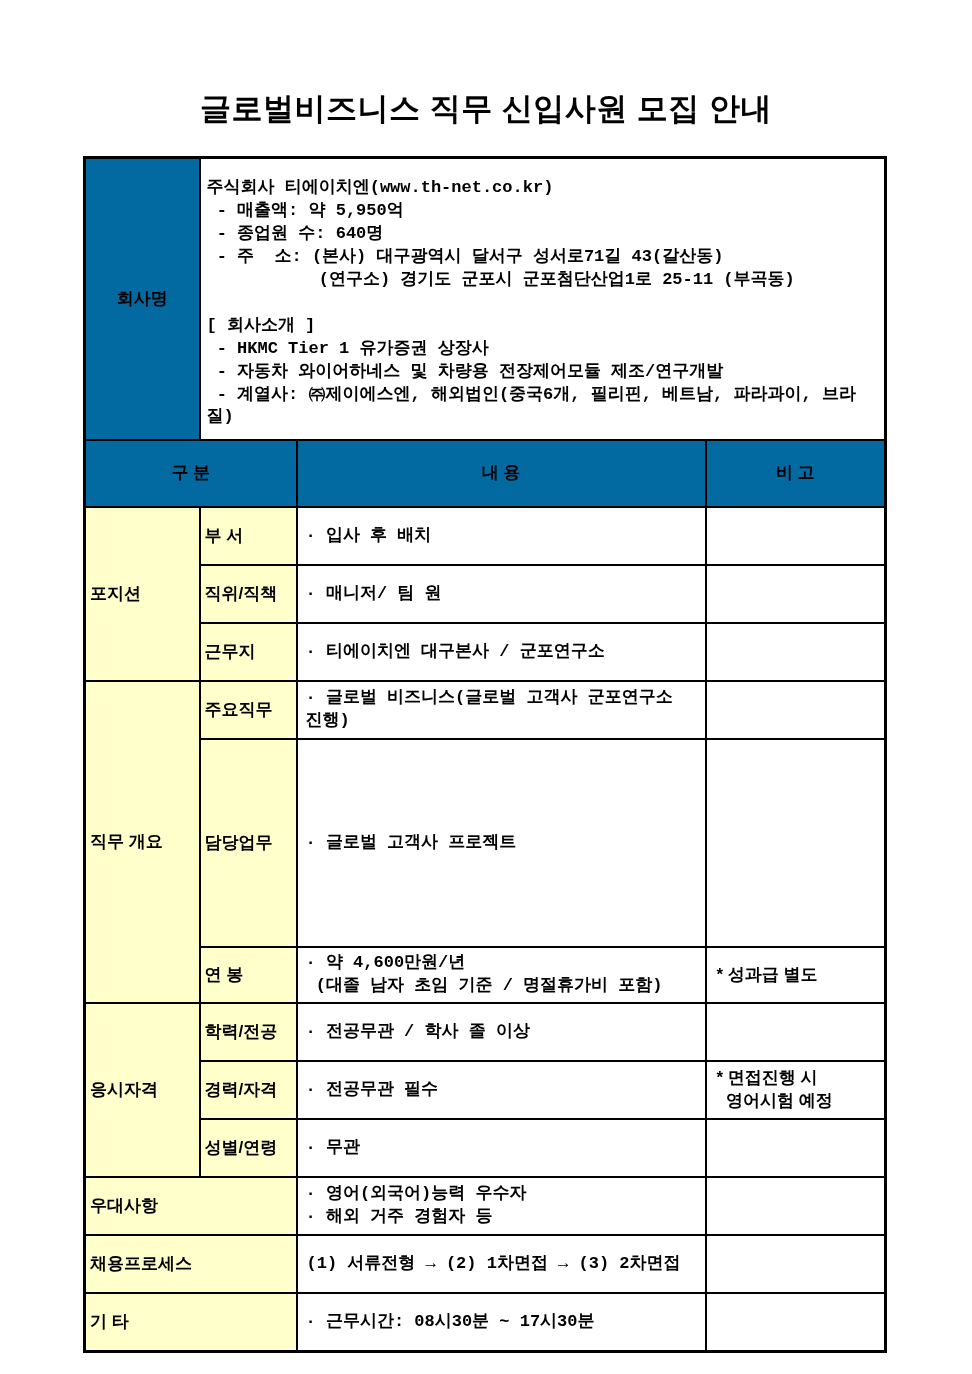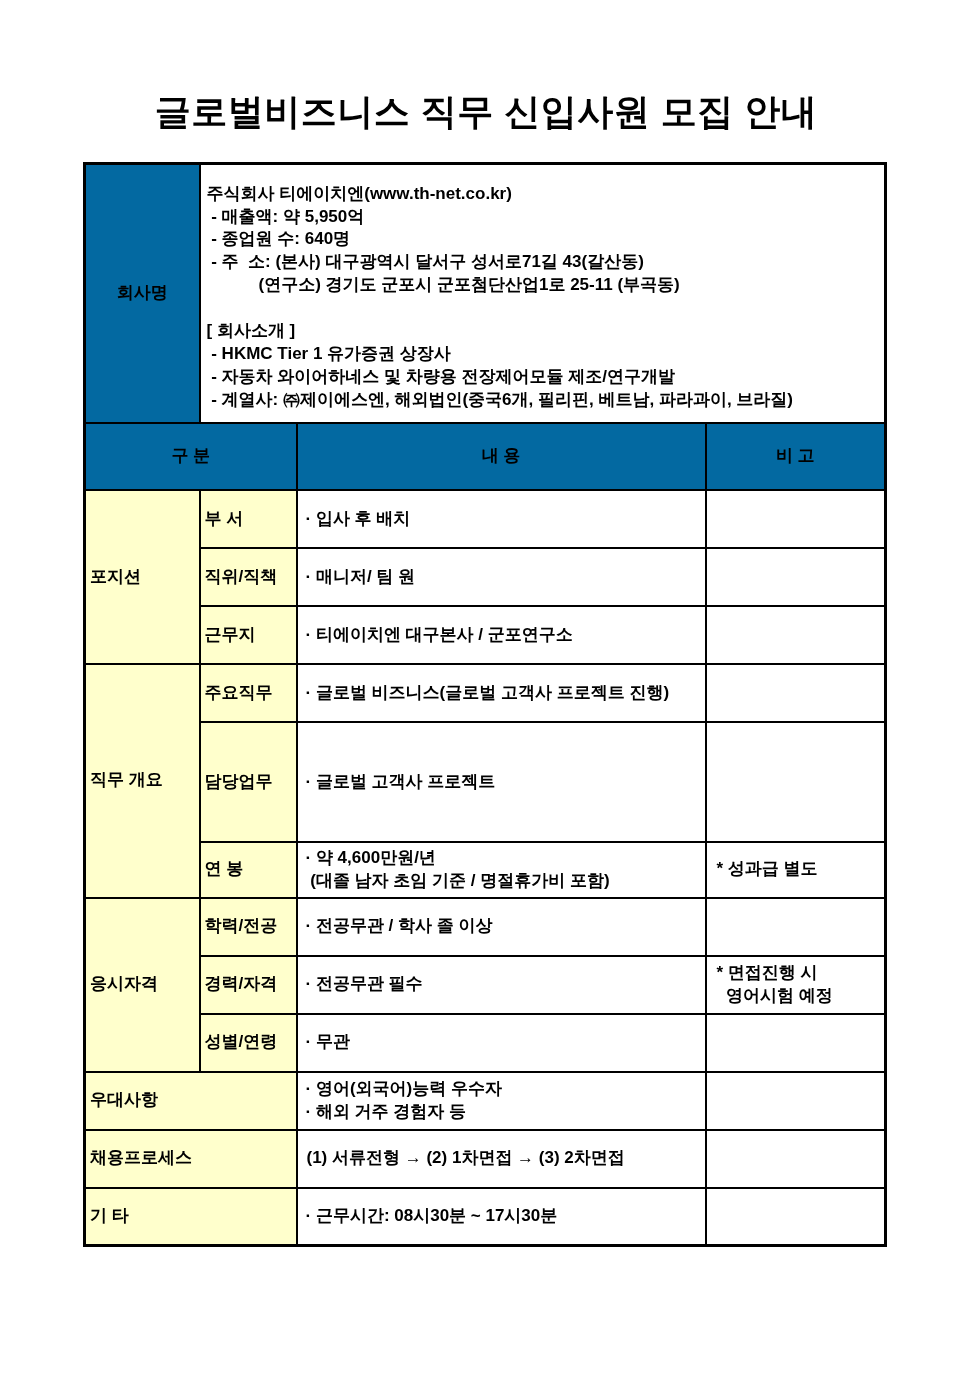--- a/index.html
+++ b/index.html
@@ -8,49 +8,49 @@
     width: 972px; height: 1374px;
     font-family: "Liberation Sans", sans-serif;
     font-weight: bold;
     color: #000000;
   }
   .page { position: relative; width: 972px; height: 1374px; overflow: hidden; }
   .doc-title {
     margin: 0;
     padding-top: 92px;
     text-align: center;
-    font-size: 36px;
+    font-size: 31px;
     letter-spacing: 0.5px;
     line-height: 1.1;
   }
   table.recruit {
     border-collapse: collapse;
     table-layout: fixed;
     margin: 30px 0 0 83px;
     width: 801px;
     border: 3px solid #000000;
   }
   td {
     border: 2px solid #000000;
     vertical-align: middle;
     font-size: 17px;
     line-height: 1.35;
     padding: 2px 4px;
     overflow: hidden;
   }
   .c-blue  { background: #0369a1; text-align: center; }
   .c-yellow{ background: #ffffcc; text-align: left; }
-  .c-content { text-align: left; padding: 4px 8px; }
+  .c-content { text-align: left; padding: 4px 8px; font-family: Liberation Mono, monospace; }
   .c-note    { text-align: left; padding: 4px 10px; white-space: pre-wrap; }
   .pre       { white-space: pre-wrap; }
   .center    { text-align: left; padding-left: 9px; }
   tr.h-company { height: 237px; }
   tr.h-header  { height: 67px; }
   tr.h-std     { height: 58px; }
-  tr.h-tall    { height: 120px; }
+  tr.h-tall    { height: 208px; }
   tr.h-salary  { height: 52px; }
   .company-info { padding: 18px 8px 10px 6px; vertical-align: top; }
 </style>
 </head>
 <body>
 
 <div class="page">
 
   <h1 class="doc-title">글로벌비즈니스 직무 신입사원 모집 안내</h1>
 
@@ -96,21 +96,21 @@
     </tr>
     <tr class="h-std">
       <td class="c-yellow">근무지</td>
       <td class="c-content">· 티에이치엔 대구본사 / 군포연구소</td>
       <td class="c-note"></td>
     </tr>
 
     <tr class="h-std">
       <td rowspan="3" class="c-yellow">직무 개요</td>
       <td class="c-yellow">주요직무</td>
-      <td class="c-content">· 글로벌 비즈니스(글로벌 고객사 프로젝트 진행)</td>
+      <td class="c-content">· 글로벌 비즈니스(글로벌 고객사 군포연구소 진행)</td>
       <td class="c-note"></td>
     </tr>
     <tr class="h-tall">
       <td class="c-yellow">담당업무</td>
       <td class="c-content">· 글로벌 고객사 프로젝트</td>
       <td class="c-note"></td>
     </tr>
     <tr class="h-salary">
       <td class="c-yellow">연 봉</td>
       <td class="c-content pre">· 약 4,600만원/년

